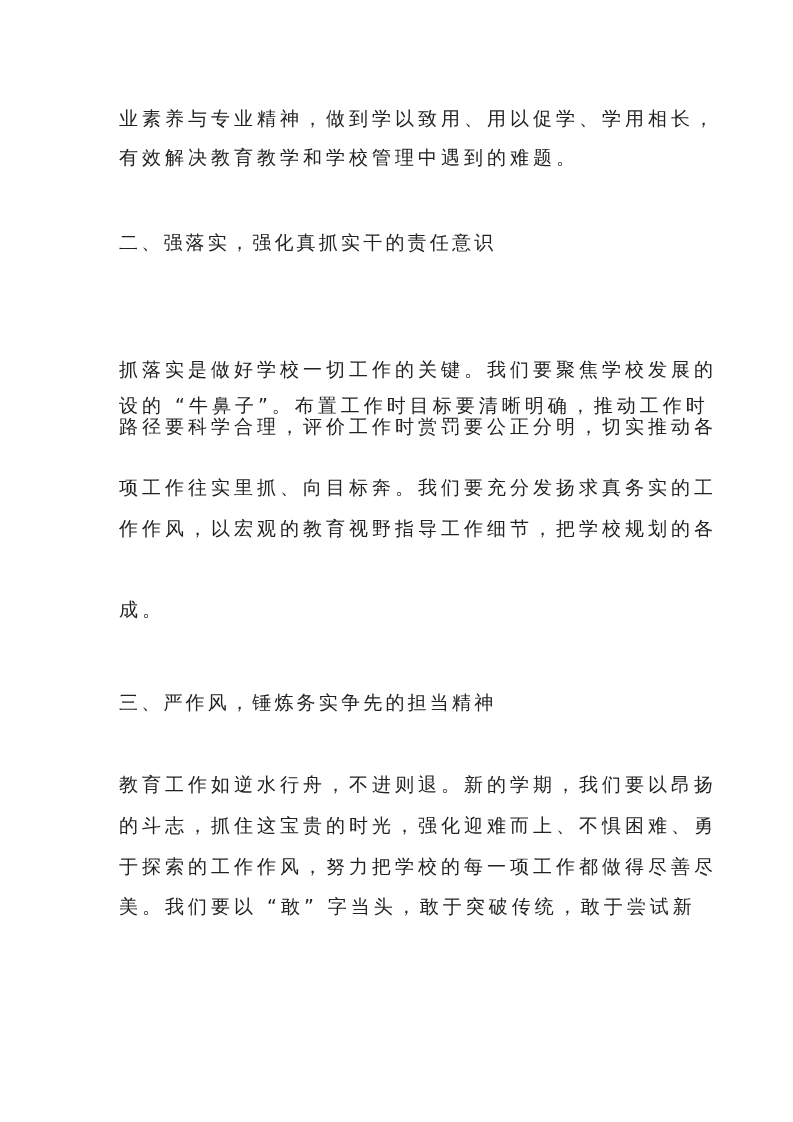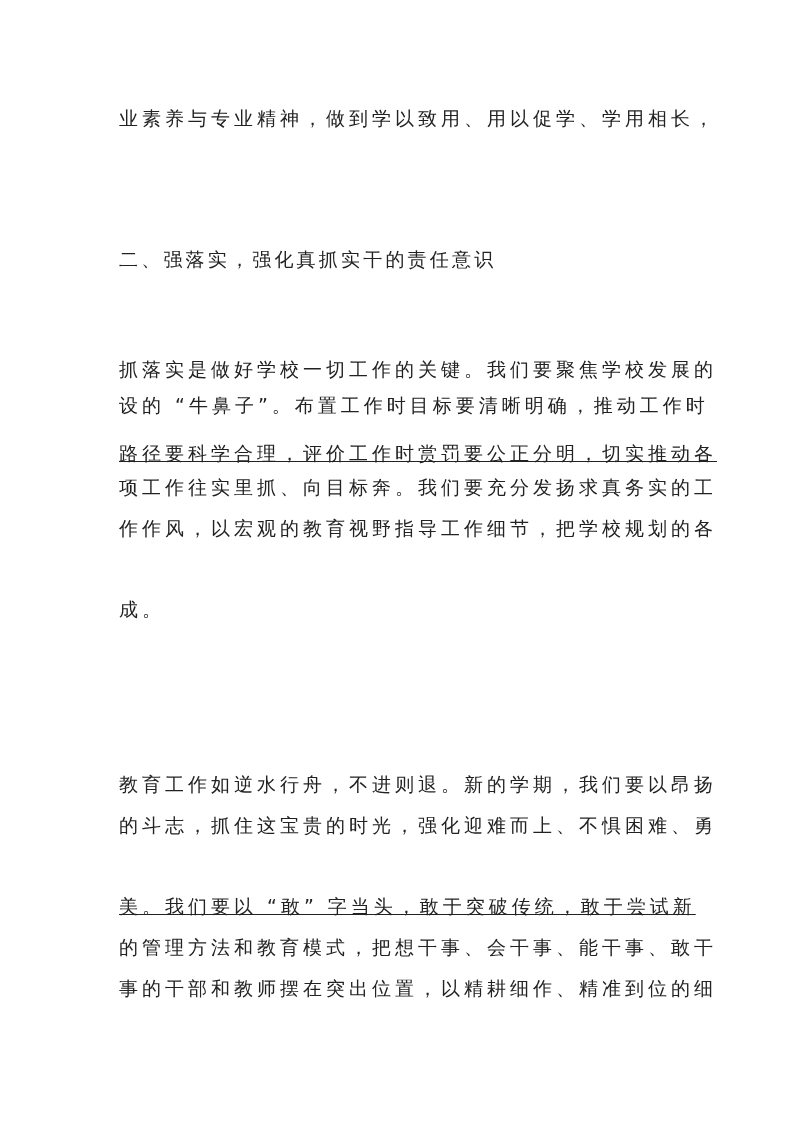--- a/index.html
+++ b/index.html
@@ -36,30 +36,31 @@
     .heading {
       letter-spacing: 3.2px;
     }
   </style>
 </head>
 <body>
 
 <div class="page">
 
   <div class="line" style="top:105px;">业素养与专业精神，做到学以致用、用以促学、学用相长，</div>
+  <div class="line" style="top:144px;">有效解决教育教学和学校管理中遇到的难题。</div>
 
-  <div class="line heading" style="top:247px;font-family:Liberation Serif, serif;">二、强落实，强化真抓实干的责任意识</div>
+  <div class="line heading" style="top:229px;">二、强落实，强化真抓实干的责任意识</div>
 
   <div class="line" style="top:311px;margin-top:45px;">抓落实是做好学校一切工作的关键。我们要聚焦学校发展的</div>
   <div class="line" style="top:392px;">设的 “牛鼻子”。布置工作时目标要清晰明确，推动工作时</div>
-  <div class="line" style="top:440px;text-decoration:underline;">路径要科学合理，评价工作时赏罚要公正分明，切实推动各</div>
+  <div class="line" style="top:413px;">路径要科学合理，评价工作时赏罚要公正分明，切实推动各</div>
   <div class="line" style="top:474px;">项工作往实里抓、向目标奔。我们要充分发扬求真务实的工</div>
   <div class="line" style="top:515px;">作作风，以宏观的教育视野指导工作细节，把学校规划的各</div>
   <div class="line" style="top:596px;">成。</div>
 
+  <div class="line heading" style="top:689px;">三、严作风，锤炼务实争先的担当精神</div>
 
   <div class="line" style="top:771px;">教育工作如逆水行舟，不进则退。新的学期，我们要以昂扬</div>
   <div class="line" style="top:812px;">的斗志，抓住这宝贵的时光，强化迎难而上、不惧困难、勇</div>
-  <div class="line" style="top:893px;text-decoration:underline;">美。我们要以 “敢” 字当头，敢于突破传统，敢于尝试新</div>
-  <div class="line" style="top:934px;">的管理方法和教育模式，把想干事、会干事、能干事、敢干</div>
-  <div class="line" style="top:975px;">事的干部和教师摆在突出位置，以精耕细作、精准到位的细</div>
+  <div class="line" style="top:853px;">于探索的工作作风，努力把学校的每一项工作都做得尽善尽</div>
+  <div class="line" style="top:893px;">美。我们要以 “敢” 字当头，敢于突破传统，敢于尝试新</div>
 
 </div>
 
 </body></html>

